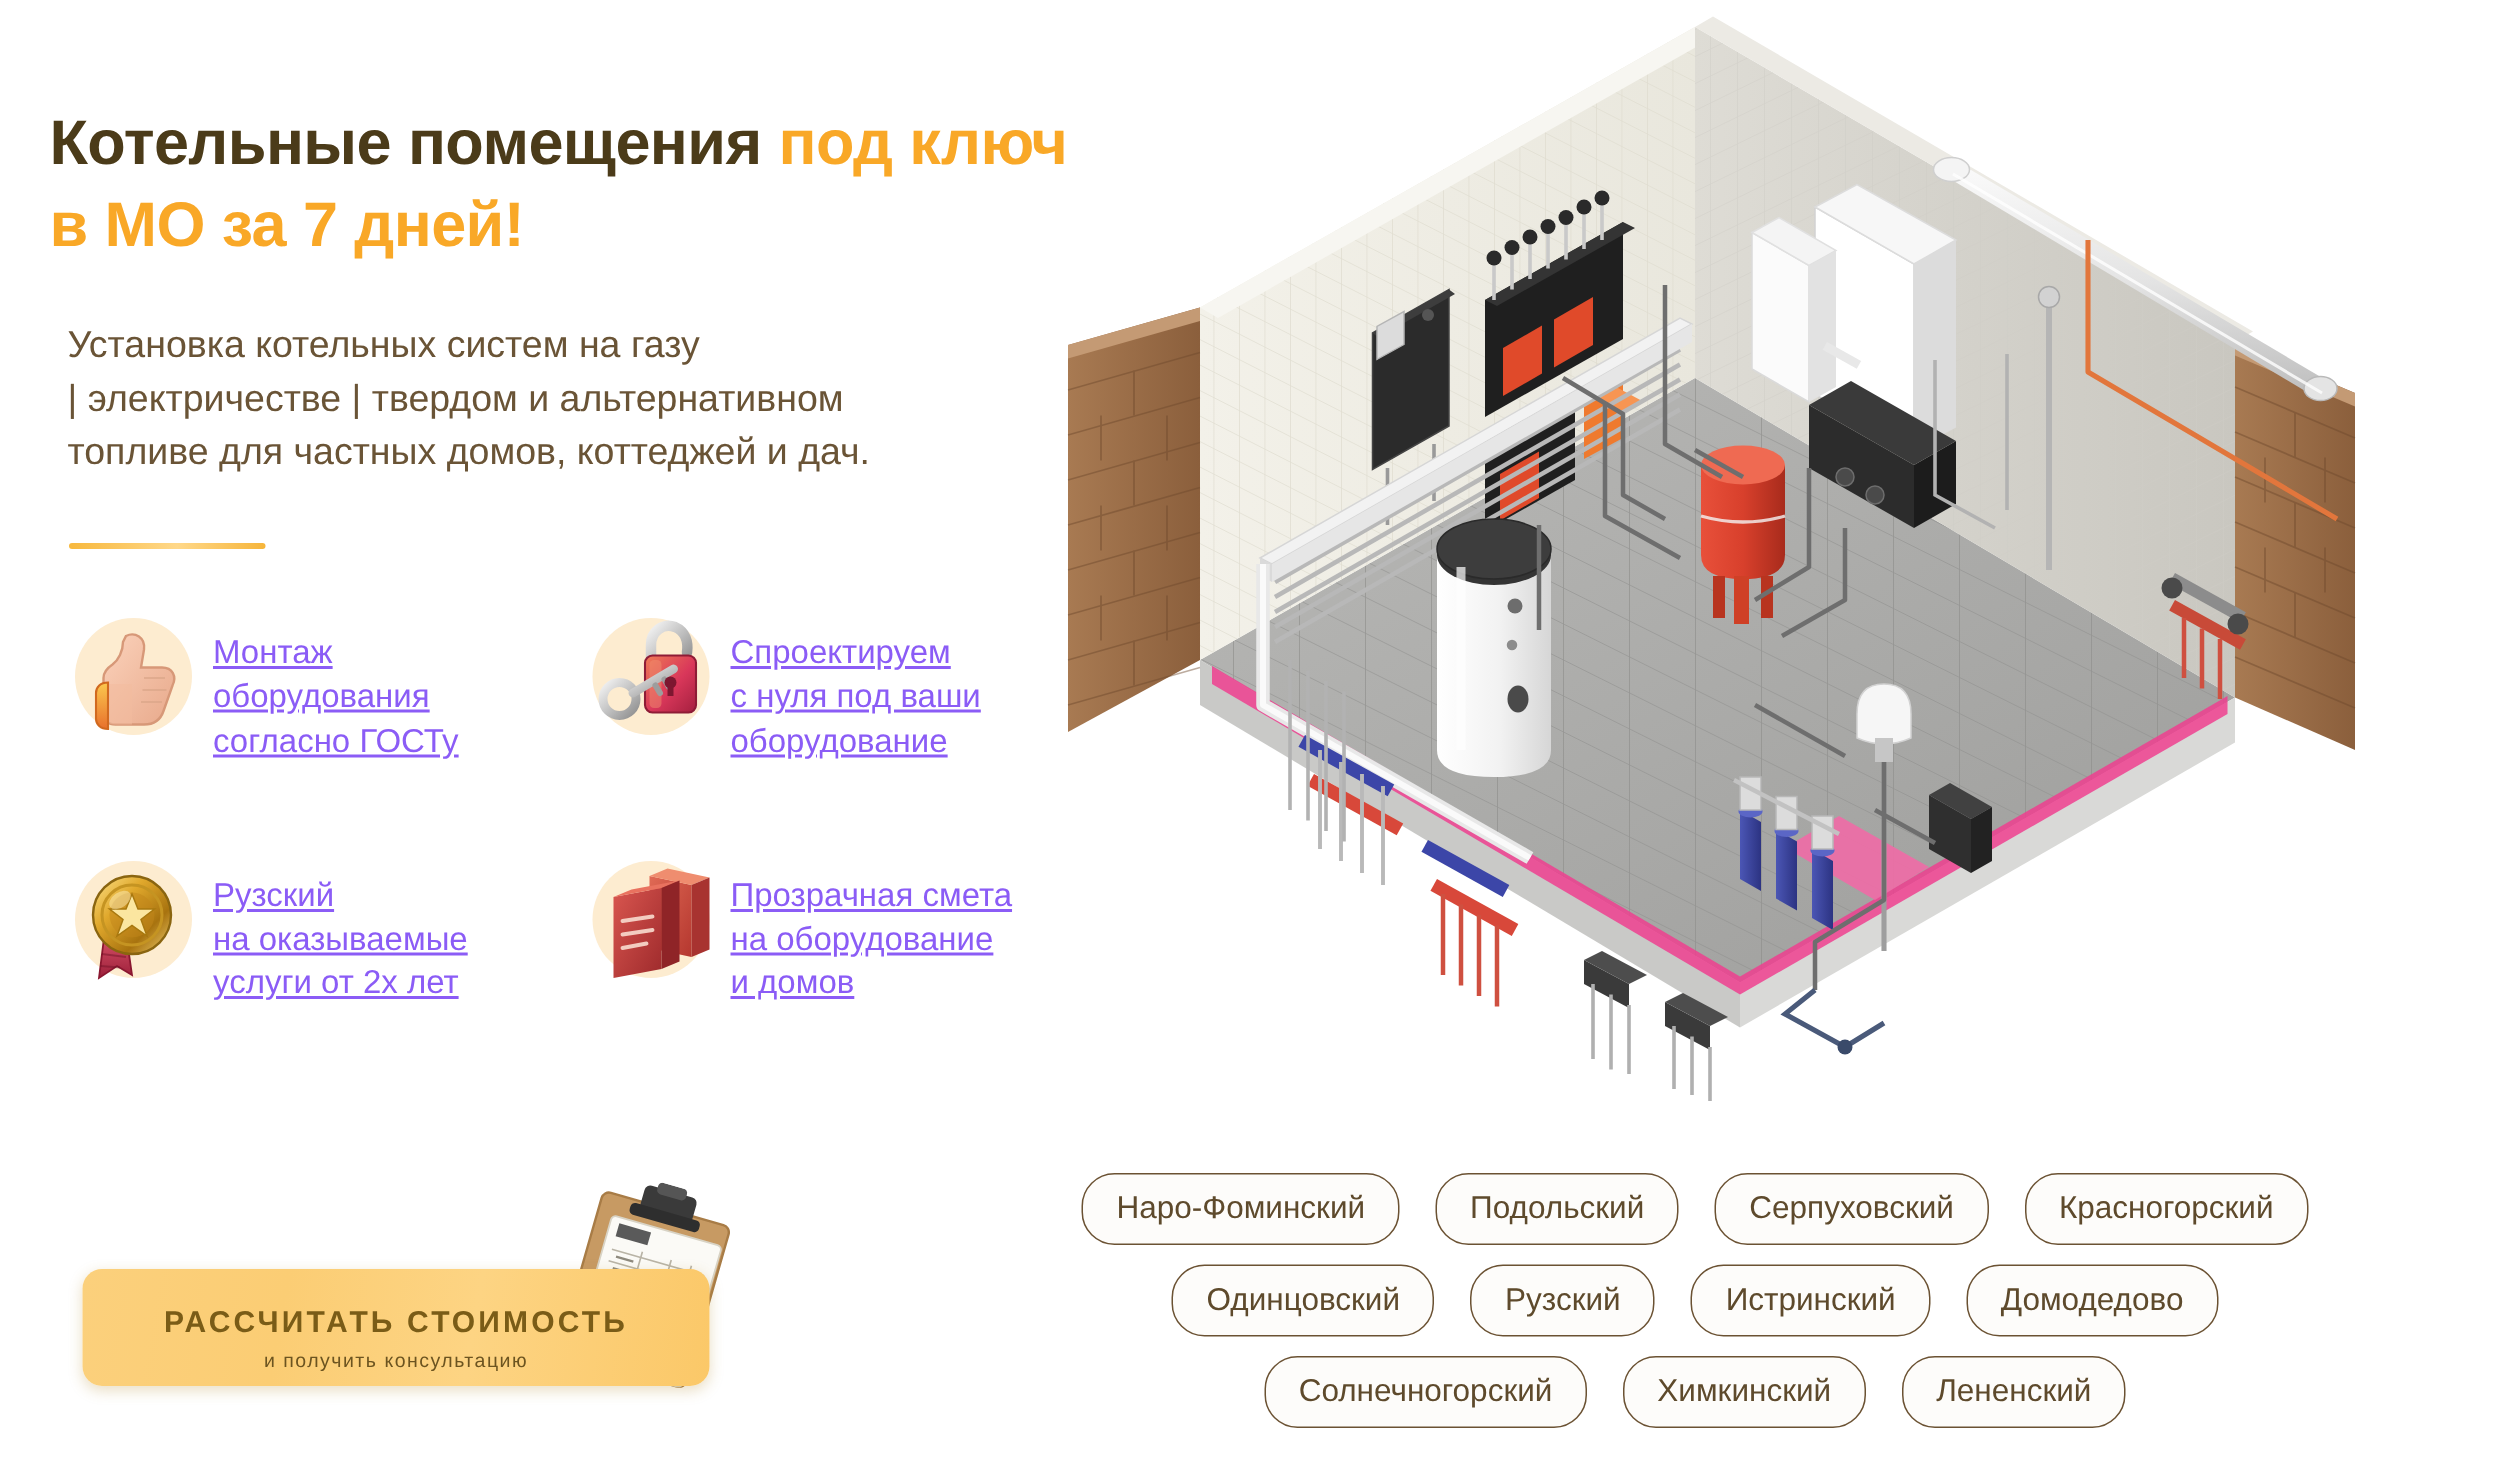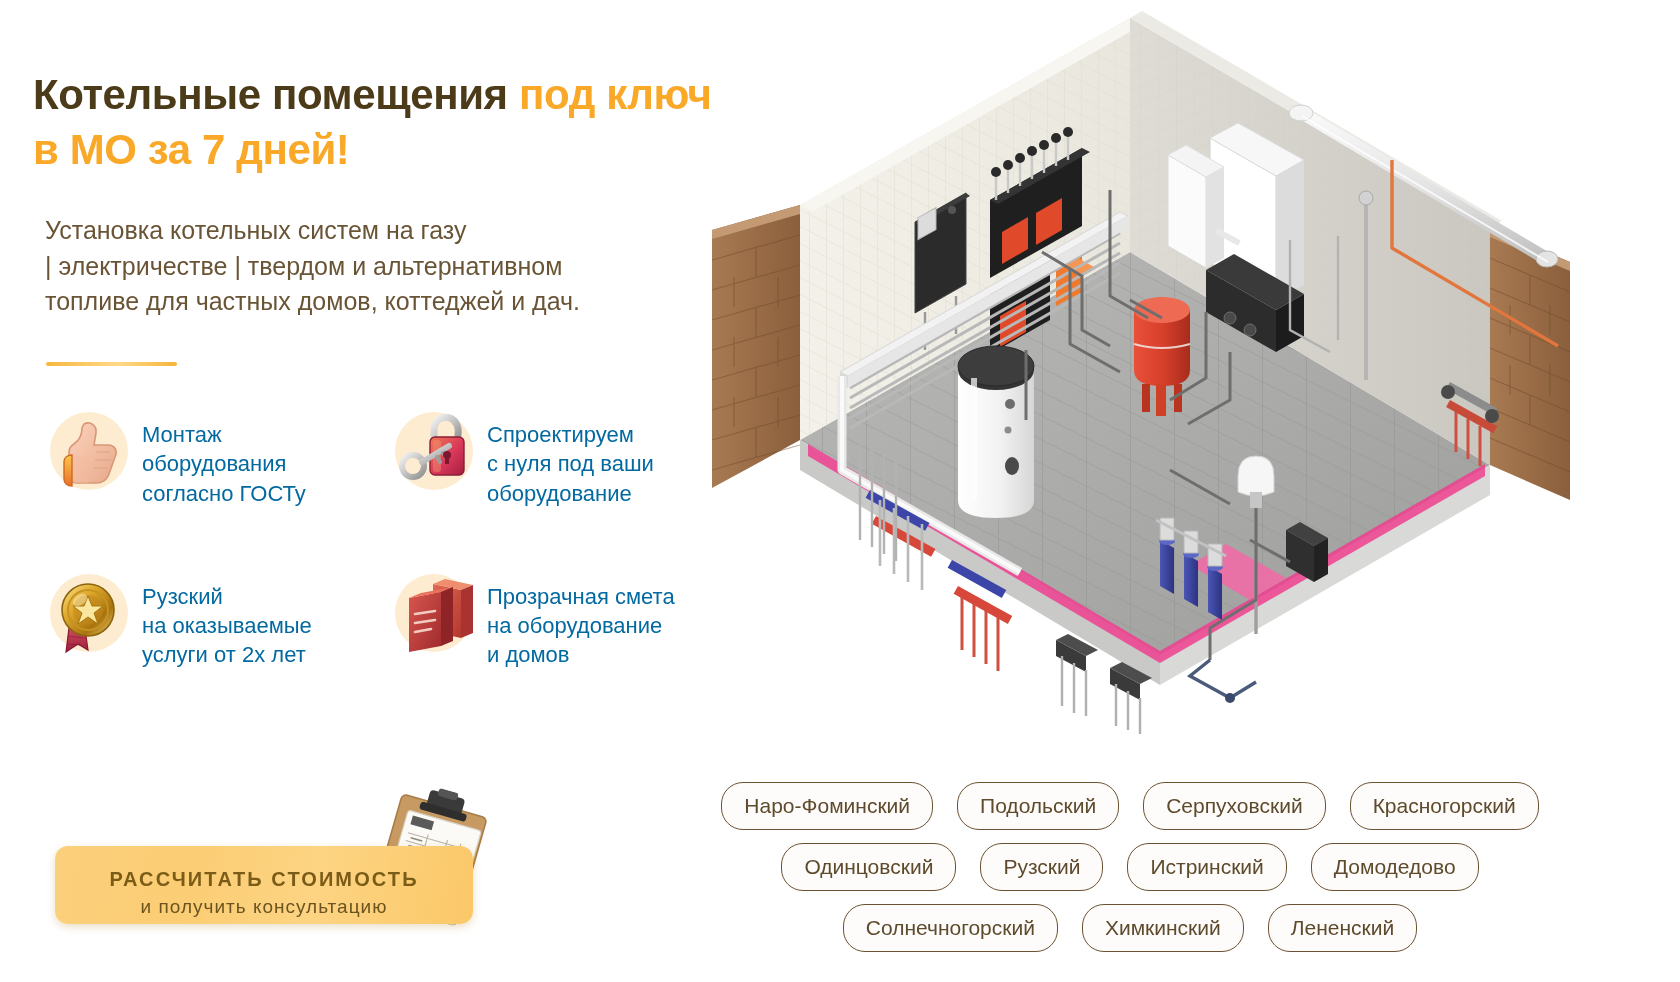--- a/index.html
+++ b/index.html
@@ -92,21 +92,22 @@
   .feat-glyph {
     position: absolute;
     left: 0; top: 0;
     width: 92px; height: 92px;
   }
   .feat-text {
     margin-left: 6px;
     padding-top: 16px;
     font-size: 22px;
     line-height: 1.33;
-    color: #0369a1;
+    color: #8b5cf6;
+    text-decoration: underline;
   }
   .feat-text .l1 { display: block; }
 
   
   .cta-wrap {
     position: absolute;
     left: 55px;
     top: 828px;
     width: 430px;
     height: 115px;
@@ -128,21 +129,21 @@
   .cta-main {
     display: block;
     font-size: 20px;
     font-weight: bold;
     letter-spacing: 2.1px;
     color: #7a5c17;
   }
   .cta-sub {
     display: block;
     margin-top: 5px;
-    font-size: 19px;
+    font-size: 13px;
     letter-spacing: 1.0px;
     color: #6c5420;
   }
   .clipboard {
     position: absolute;
     right: 0px;
     top: -40px;
     width: 108px;
     height: 132px;
     transform: rotate(16deg);

